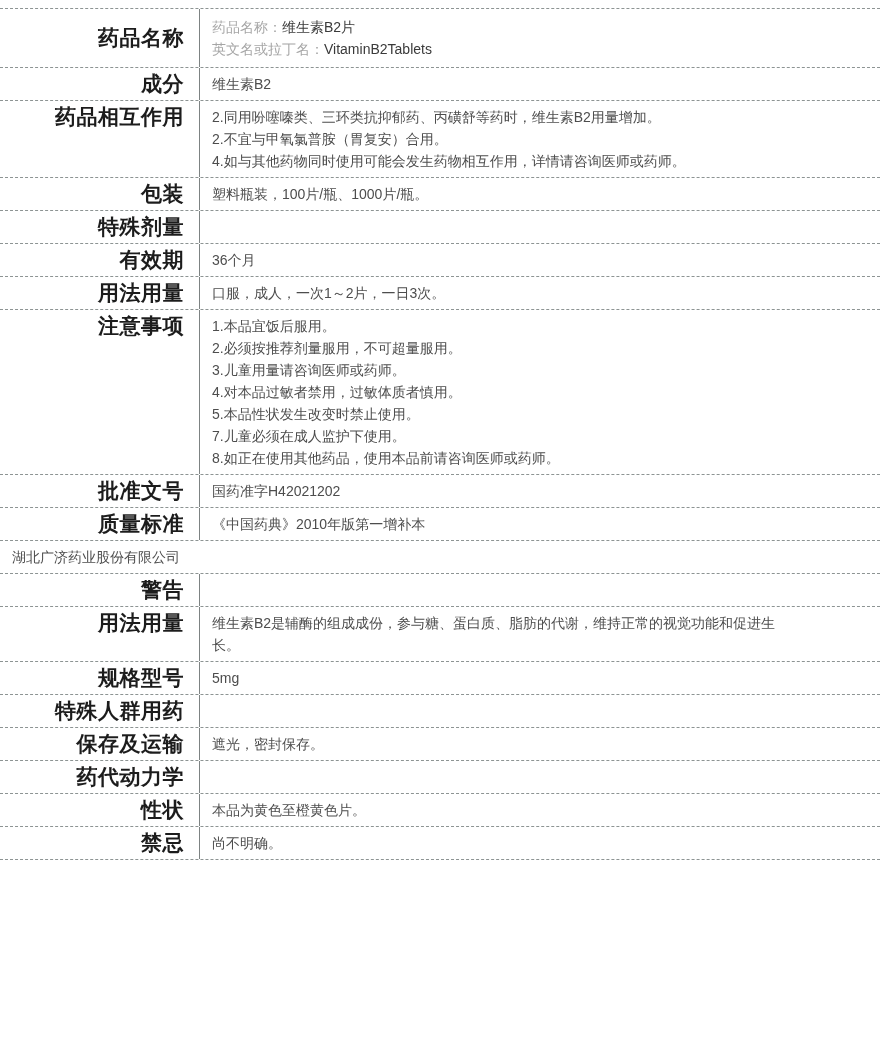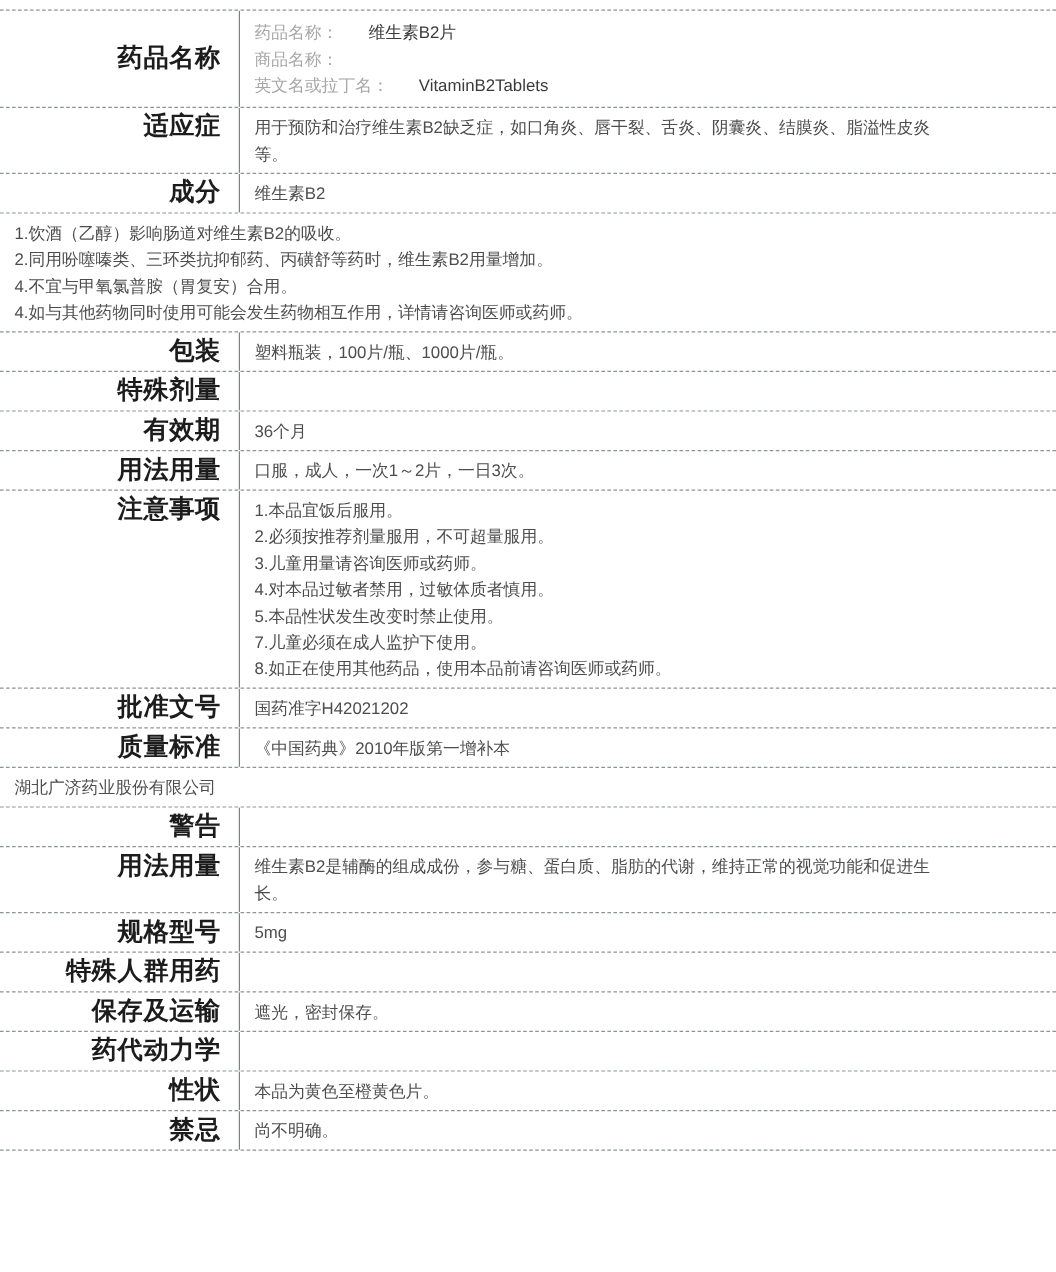--- a/index.html
+++ b/index.html
@@ -49,52 +49,45 @@
     font-size: 14px;
     line-height: 22px;
     color: var(--value-color, #4d4d4d);
   }
   .row-fields .value-cell {
     padding-top: 7px;
     padding-bottom: 7px;
   }
   .line { min-height: 22px; }
   .field-name  { color: var(--field-name-color, #a6a6a6); }
-  .field-value { color: var(--field-value-color, #3a3a3a); margin-left: 25px; }
+  .field-value { color: var(--field-value-color, #3a3a3a); }
 </style>
 </head>
 <body>
 
 <main>
   <section class="table" id="drug-table">
       <div class="row row-fields">
         <div class="label-cell">药品名称</div>
         <div class="value-cell">
           <div class="line"><span class="field-name">药品名称：</span><span class="field-value">维生素B2片</span></div>
-          <div class="line"><span class="field-name">商品名称：</span><span class="field-value"></span></div>
           <div class="line"><span class="field-name">英文名或拉丁名：</span><span class="field-value">VitaminB2Tablets</span></div>
-        </div>
-      </div>
-      <div class="row row-text">
-        <div class="label-cell">适应症</div>
-        <div class="value-cell">
-          <div class="line">用于预防和治疗维生素B2缺乏症，如口角炎、唇干裂、舌炎、阴囊炎、结膜炎、脂溢性皮炎等。</div>
         </div>
       </div>
       <div class="row row-text">
         <div class="label-cell">成分</div>
         <div class="value-cell">
           <div class="line">维生素B2</div>
         </div>
       </div>
       <div class="row row-list">
+        <div class="label-cell">药品相互作用</div>
         <div class="value-cell">
-          <div class="line">1.饮酒（乙醇）影响肠道对维生素B2的吸收。</div>
           <div class="line">2.同用吩噻嗪类、三环类抗抑郁药、丙磺舒等药时，维生素B2用量增加。</div>
-          <div class="line">4.不宜与甲氧氯普胺（胃复安）合用。</div>
+          <div class="line">2.不宜与甲氧氯普胺（胃复安）合用。</div>
           <div class="line">4.如与其他药物同时使用可能会发生药物相互作用，详情请咨询医师或药师。</div>
         </div>
       </div>
       <div class="row row-text">
         <div class="label-cell">包装</div>
         <div class="value-cell">
           <div class="line">塑料瓶装，100片/瓶、1000片/瓶。</div>
         </div>
       </div>
       <div class="row row-empty">

